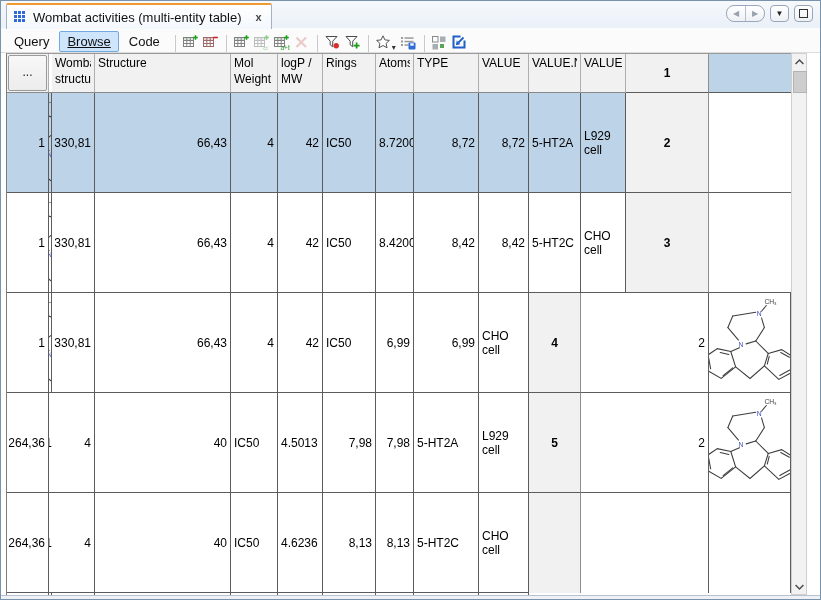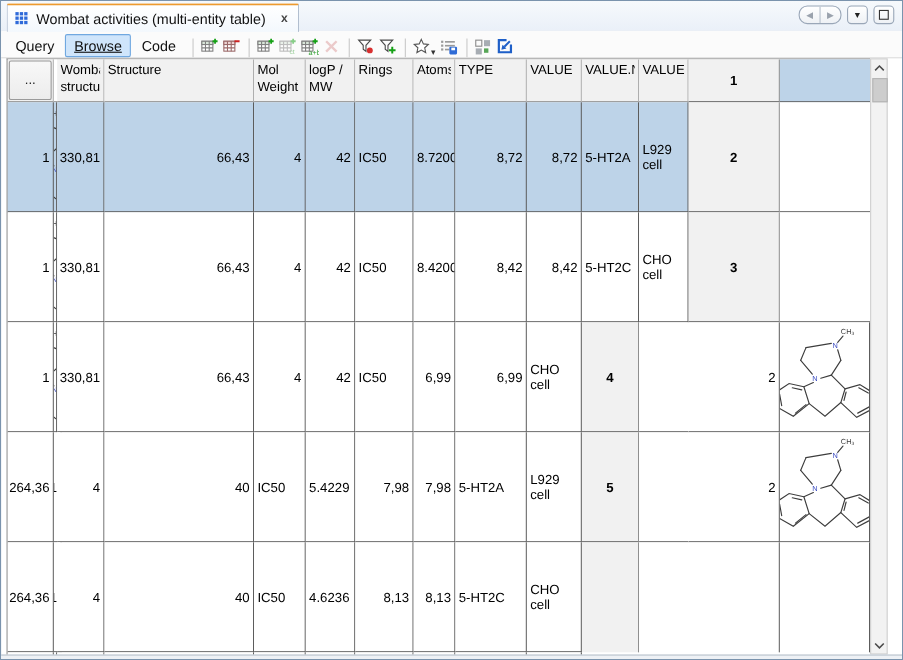--- a/index.html
+++ b/index.html
@@ -417,21 +417,21 @@
     <text x="56" y="56" fill="#3b4cc0">N</text>
   </g>
 </svg>
 </span>
       </div>
       <div class="bc right">264,36</div>
       <div class="bc right">78,91</div>
       <div class="bc right">4</div>
       <div class="bc right">40</div>
       <div class="bc">IC50</div>
-      <div class="bc">5.4229</div>
+      <div class="bc">4.5013</div>
       <div class="bc right">7,98</div>
       <div class="bc right">7,98</div>
       <div class="bc">5-HT2A</div>
       <div class="bc">L929 cell</div>
       <div class="rn">5</div>
       <div class="sp"></div>
       <div class="bc right">2</div>
       <div class="bc struct">
         <span>
 <svg viewBox="0 0 136 100" width="132" height="96" xmlns="http://www.w3.org/2000/svg">

